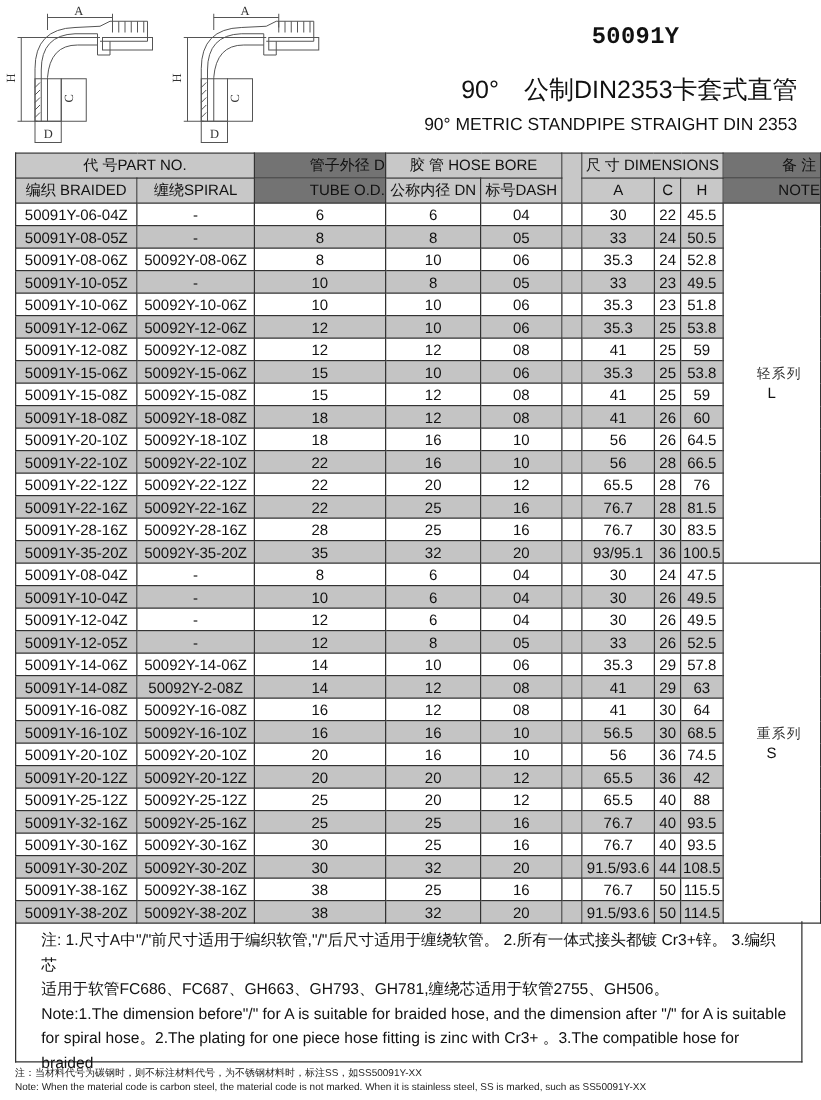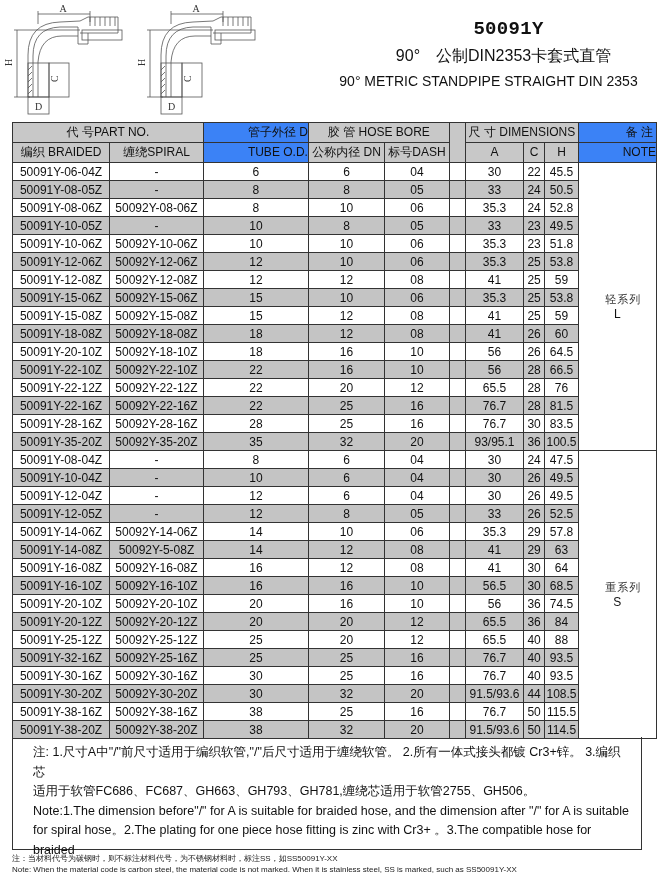--- a/index.html
+++ b/index.html
@@ -2,29 +2,29 @@
 <html><head>
 <meta charset="utf-8">
 <style>
   html, body { margin: 0; padding: 0; background: #ffffff; }
   body { width: 657px; height: 880px; position: relative; overflow: hidden;
          font-family: "Liberation Sans", "DejaVu Sans", sans-serif; color: #111; }
   .drawing { position: absolute; top: 0; }
   .drawing svg { display: block; }
   .title-block { position: absolute; left: 300px; top: 14px; width: 357px; text-align: center; }
   .title-main { font-size: 19px; font-weight: bold; letter-spacing: 0.3px; margin-top: 4px; padding-left: 60px; font-family: Liberation Mono, monospace; }
-  .title-cn { font-size: 16px; margin-top: 6px; padding-left: 50px; }
+  .title-cn { font-size: 20px; margin-top: 18px; padding-left: 50px; }
   .title-en { font-size: 14px; margin-top: 6px; padding-left: 20px; }
 
   table.spec { position: absolute; left: 12px; top: 122px; border-collapse: collapse; table-layout: fixed;
                font-size: 12px; }
   table.spec td, table.spec th { border: 1px solid #333; padding: 0; text-align: center; height: 17px;
                line-height: 16px; font-weight: normal; white-space: nowrap; overflow: hidden; }
   table.spec th { background: #c8c8c8; font-size: 12px; height: 19px; line-height: 19px; margin-top: 12px; }
-  table.spec th.white { background: #3b82f6; padding-left: 44px; }
+  table.spec th.white { background: #737373; padding-left: 44px; }
   table.spec tr.odd td { background: #ffffff; }
   table.spec tr.even td { background: #c4c4c4; }
   table.spec td.gap { }
   table.spec td.note-cell { background: #ffffff !important; vertical-align: middle; font-size: 11px; line-height: 15px; }
   table.spec td.note-cell .cn { color: #333; letter-spacing: 1px; padding-left: 12px; }
   table.spec td.note-cell .en { font-size: 12px; }
 
   .notes-box { position: absolute; left: 12px; top: 737px; width: 630px; height: 113px; border: 1px solid #333;
                border-top: none; box-sizing: border-box; padding: 6px 12px 0 20px; font-size: 12.5px; line-height: 19.5px; color: #111; }
   .notes-box p { margin: 0; }
@@ -367,21 +367,21 @@
         <td>14</td>
         <td>10</td>
         <td>06</td>
         <td class="gap"></td>
         <td>35.3</td>
         <td>29</td>
         <td>57.8</td>
       </tr>
       <tr class="even">
         <td>50091Y-14-08Z</td>
-        <td>50092Y-5-08Z</td>
+        <td>50092Y-2-08Z</td>
         <td>14</td>
         <td>12</td>
         <td>08</td>
         <td class="gap"></td>
         <td>41</td>
         <td>29</td>
         <td>63</td>
       </tr>
       <tr class="odd">
         <td>50091Y-16-08Z</td>
@@ -418,21 +418,21 @@
       </tr>
       <tr class="even">
         <td>50091Y-20-12Z</td>
         <td>50092Y-20-12Z</td>
         <td>20</td>
         <td>20</td>
         <td>12</td>
         <td class="gap"></td>
         <td>65.5</td>
         <td>36</td>
-        <td>84</td>
+        <td>42</td>
       </tr>
       <tr class="odd">
         <td>50091Y-25-12Z</td>
         <td>50092Y-25-12Z</td>
         <td>25</td>
         <td>20</td>
         <td>12</td>
         <td class="gap"></td>
         <td>65.5</td>
         <td>40</td>

